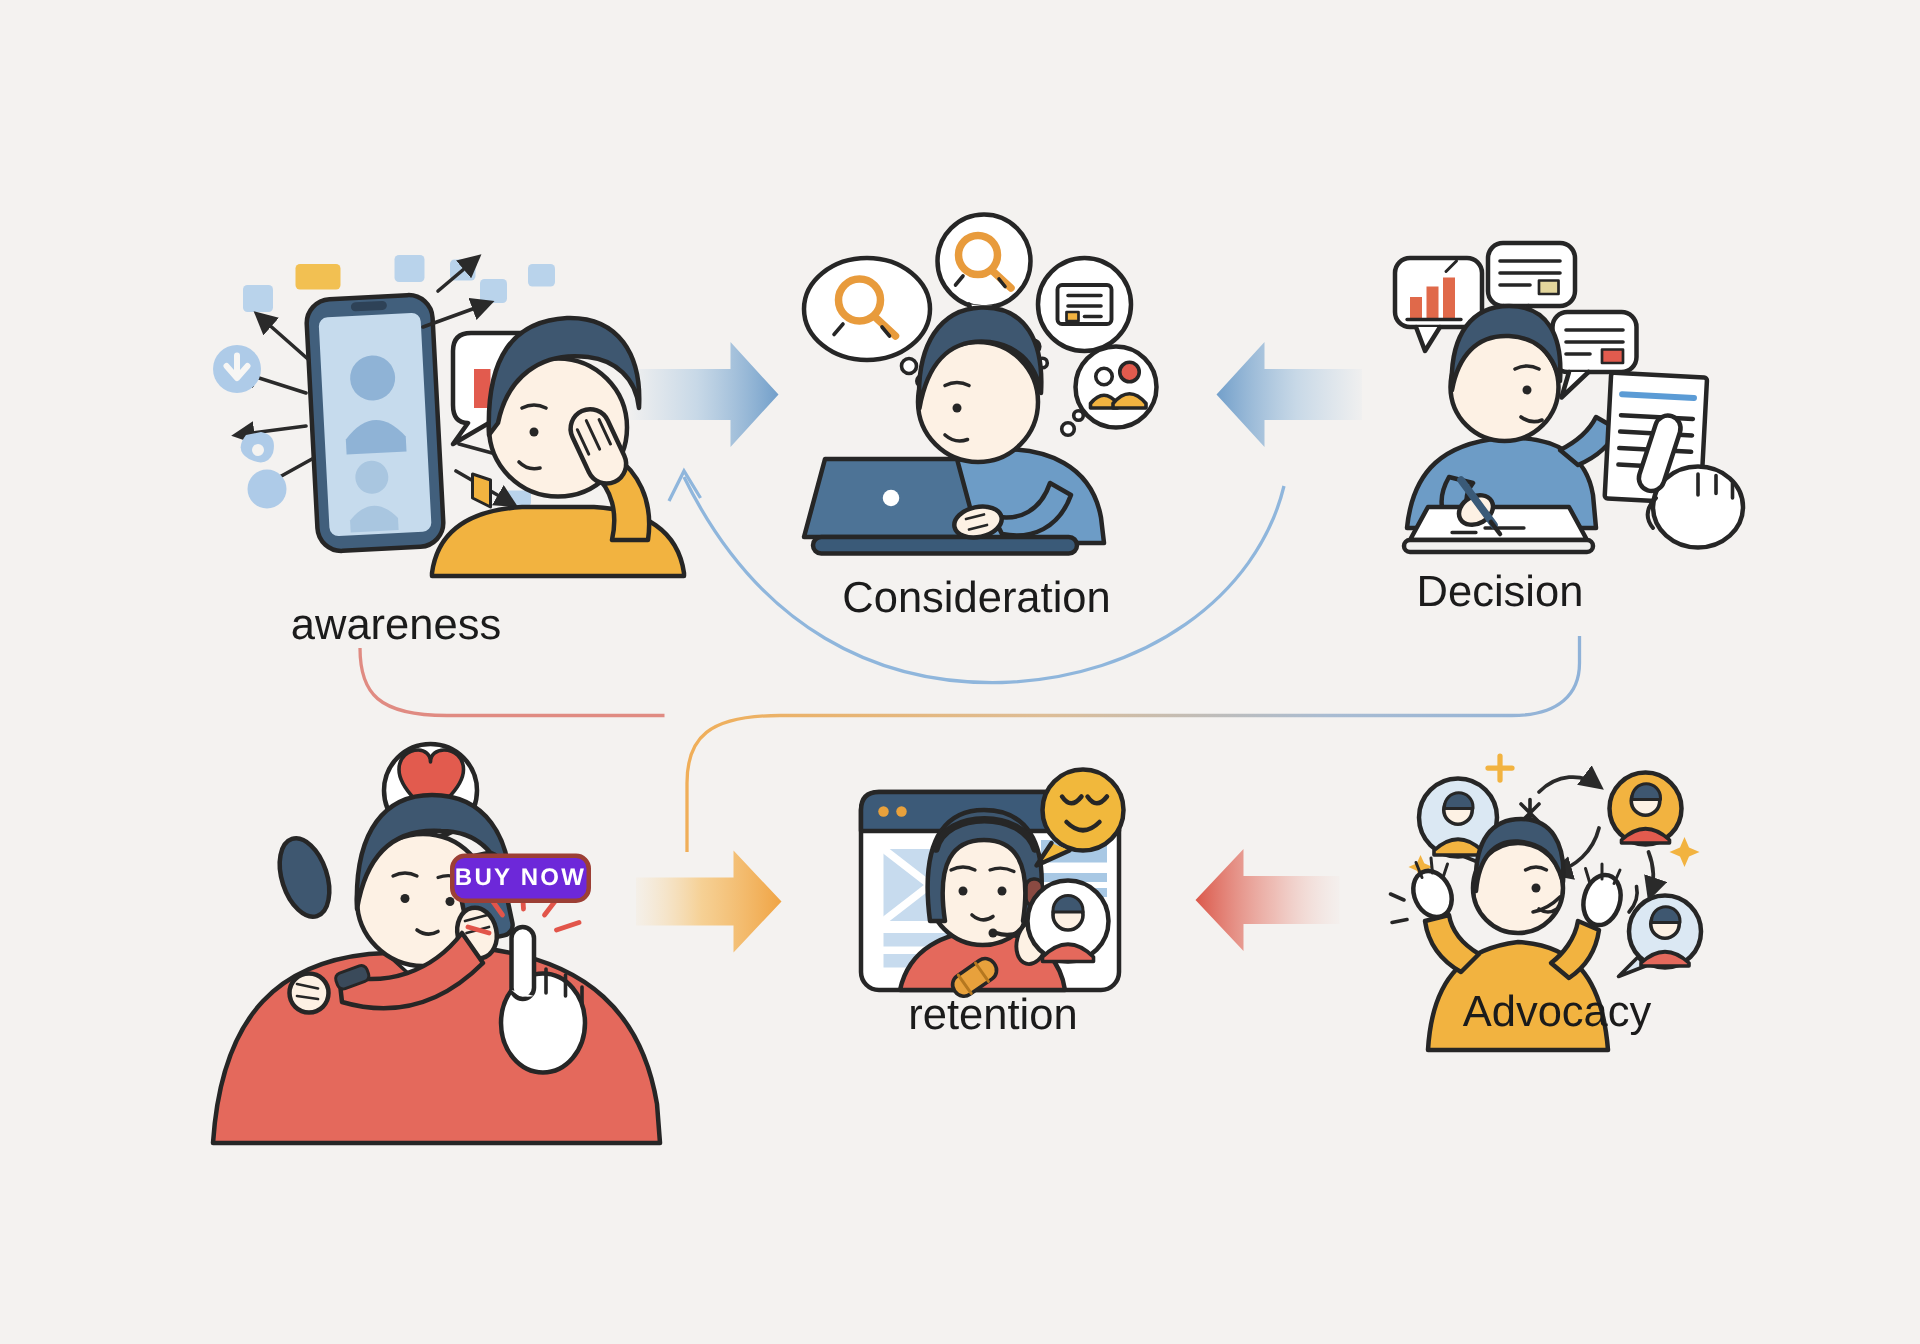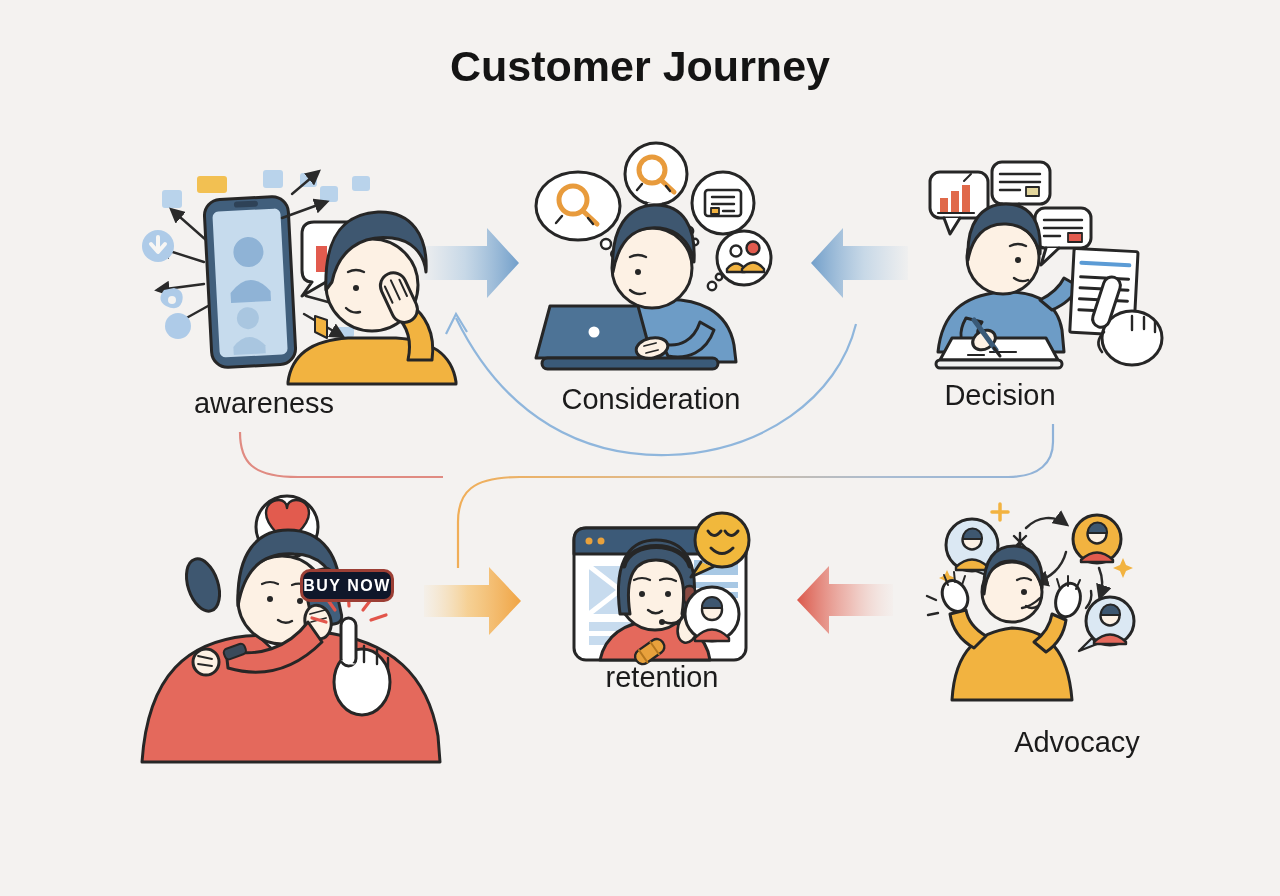--- a/index.html
+++ b/index.html
@@ -11,28 +11,28 @@
   .canvas{position:relative;width:1280px;height:896px;}
   .canvas svg{position:absolute;left:0;top:0;}
   .title{
     position:absolute;left:640px;top:42px;transform:translateX(-50%);
     font-size:43px;font-weight:bold;color:#141414;white-space:nowrap;
   }
   .label{
     position:absolute;transform:translateX(-50%);
     font-size:29px;font-weight:400;color:#1b1b1b;white-space:nowrap;
   }
-  .label.awareness{left:264px;top:387px;}
+  .label.awareness{left:264px;top:401px;}
   .label.consideration{left:651px;top:383px;}
   .label.decision{left:1000px;top:379px;}
   .label.retention{left:662px;top:661px;}
-  .label.advocacy{left:1038px;top:726px;margin-left:39px;}
+  .label.advocacy{left:1038px;top:659px;}
   .buy-btn{
     position:absolute;left:300px;top:569px;width:94px;height:33px;
-    box-sizing:border-box;background:#0f172a;border:3px solid #9c3f35;
+    box-sizing:border-box;background:#6d28d9;border:3px solid #9c3f35;
     border-radius:10px;color:#ffffff;font-weight:bold;font-size:16px;
     letter-spacing:1.5px;text-align:center;line-height:27px;
   }
 </style>
 </head>
 <body>
 
 <div class="canvas">
 
 <svg width="1280" height="896" viewBox="0 0 1280 896">
@@ -403,21 +403,20 @@
       <path d="M948 585 l-4 -10 M955 582 l-1 -10 M962 585 l3 -9" stroke-width="2" fill="none"></path>
       <ellipse cx="1068" cy="600" rx="12" ry="17" transform="rotate(15 1068 600)" fill="#ffffff"></ellipse>
       <path d="M1060 589 l-3 -10 M1068 586 l0 -10 M1076 589 l4 -9" stroke-width="2" fill="none"></path>
       <path d="M936 600 l-9 -4 M938 613 l-10 2" stroke-width="2.4" fill="none"></path>
       <path d="M1086 608 q7 -8 5 -17" stroke-width="2.4" fill="none"></path>
       <path d="M1040 598 q-8 8 -18 10" stroke-width="2.4" fill="none"></path>
     </g>
   </g>
 </svg>
 
-<div class="title">Customer Journey</div>
 <div class="label awareness">awareness</div>
 <div class="label consideration">Consideration</div>
 <div class="label decision">Decision</div>
 <div class="label retention">retention</div>
 <div class="label advocacy">Advocacy</div>
 <div class="buy-btn">BUY NOW</div>
 
 </div>
 
 </body></html>

